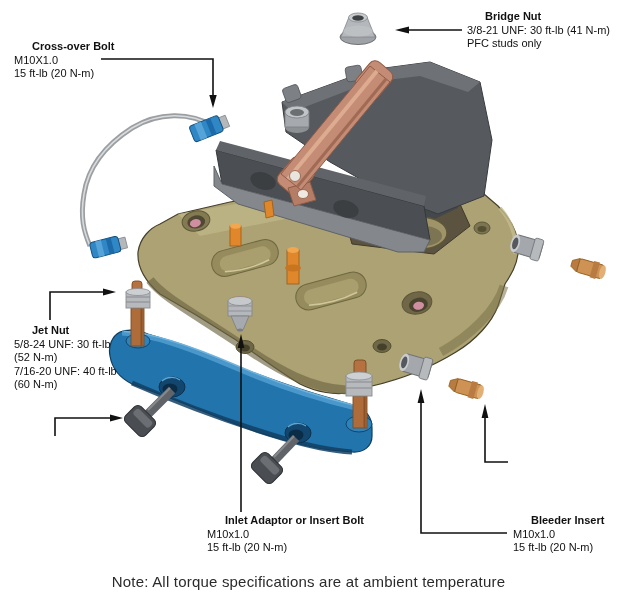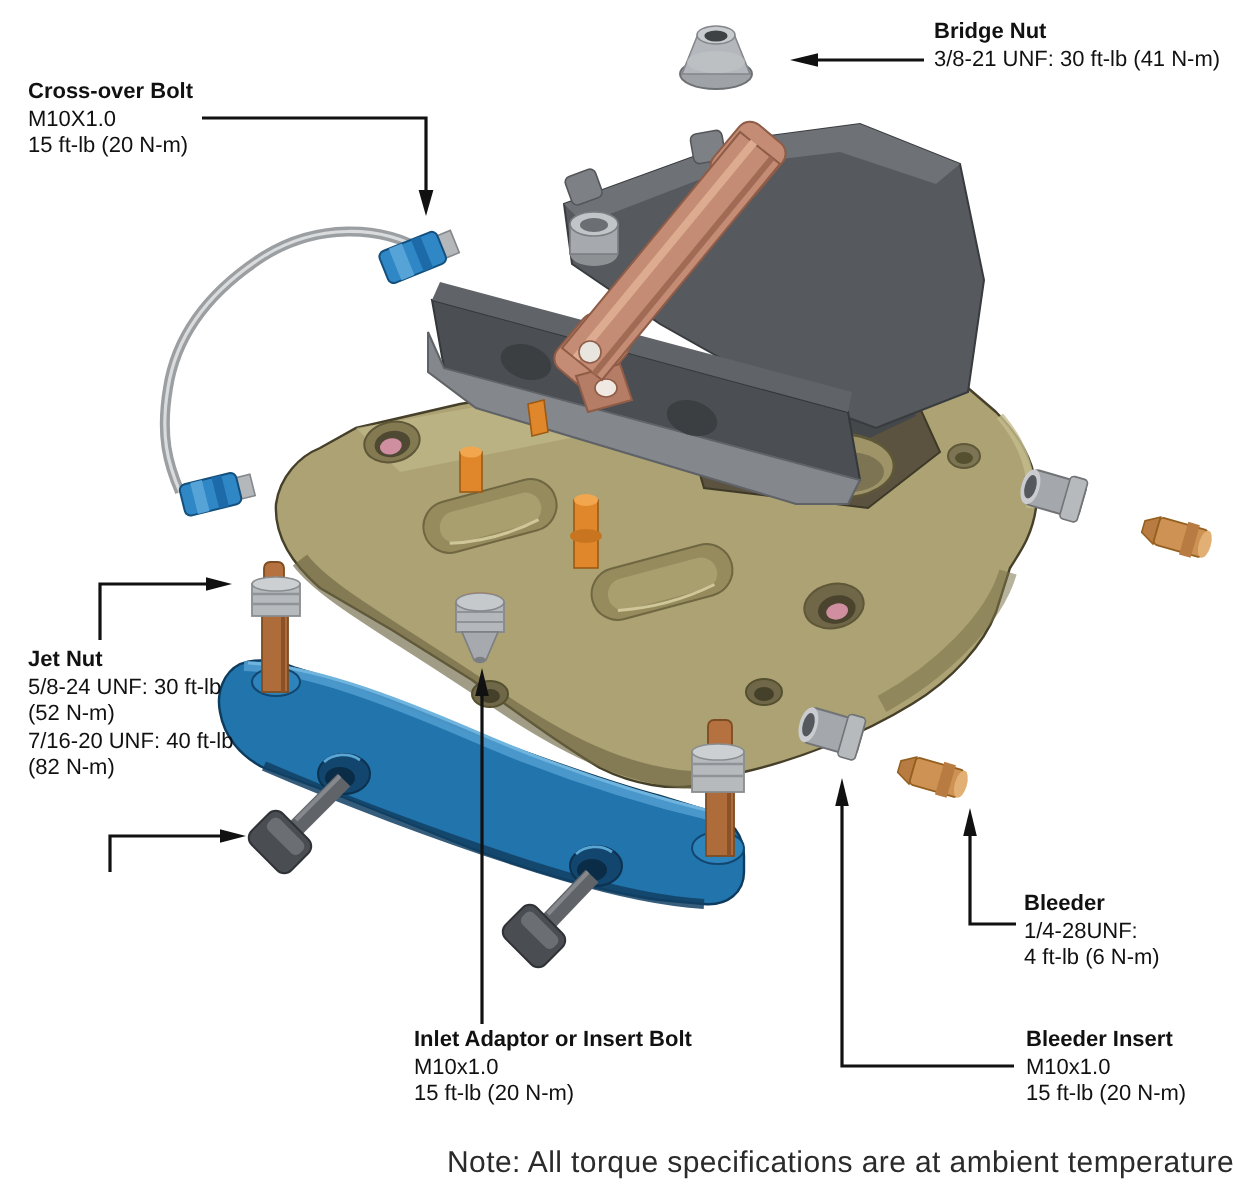--- a/index.html
+++ b/index.html
@@ -1,21 +1,21 @@
 <!DOCTYPE html>
 <html><head>
 <meta charset="utf-8">
 <style>
   html,body{margin:0;padding:0;background:#fff;}
   #stage{position:relative;width:617px;height:600px;background:#fff;overflow:hidden;
          font-family:"Liberation Sans",sans-serif;}
   #art{position:absolute;left:0;top:0;}
   .lbl{position:absolute;font:11px/13.5px "Liberation Sans",sans-serif;color:#111;white-space:nowrap;}
-  .lbl .t{font-weight:bold;}
-  .note{position:absolute;left:0;top:573px;width:617px;text-align:right;
+  .lbl .t{font-weight:bold;margin-left:18px;}
+  .note{position:absolute;left:0;top:573px;width:617px;text-align:center;
         font:15px/18px "Liberation Sans",sans-serif;color:#2b2b2b;letter-spacing:.2px;}
 </style>
 </head>
 <body>
 
 <div id="stage">
 
 <svg id="art" width="617" height="600" viewBox="0 0 617 600">
 
   <g>
@@ -259,42 +259,38 @@
 
   <div class="lbl" style="left:14px;top:40px">
     <div class="t">Cross-over Bolt</div>
     <div>M10X1.0</div>
     <div>15 ft-lb (20 N-m)</div>
   </div>
 
   <div class="lbl" style="left:467px;top:10px">
     <div class="t">Bridge Nut</div>
     <div>3/8-21 UNF: 30 ft-lb (41 N-m)</div>
+    <div>PFC studs only</div>
   </div>
 
   <div class="lbl" style="left:14px;top:324px">
     <div class="t">Jet Nut</div>
     <div>5/8-24 UNF: 30 ft-lb</div>
     <div>(52 N-m)</div>
     <div>7/16-20 UNF: 40 ft-lb</div>
-    <div>(82 N-m)</div>
+    <div>(60 N-m)</div>
   </div>
 
 
   <div class="lbl" style="left:207px;top:514px">
     <div class="t">Inlet Adaptor or Insert Bolt</div>
     <div>M10x1.0</div>
     <div>15 ft-lb (20 N-m)</div>
   </div>
 
-  <div class="lbl" style="left:512px;top:446px">
-    <div class="t">Bleeder</div>
-    <div>1/4-28UNF:</div>
-    <div>4 ft-lb (6 N-m)</div>
-  </div>
 
   <div class="lbl" style="left:513px;top:514px">
     <div class="t">Bleeder Insert</div>
     <div>M10x1.0</div>
     <div>15 ft-lb (20 N-m)</div>
   </div>
 
   <div class="note">Note: All torque specifications are at ambient temperature</div>
 </div>
 

